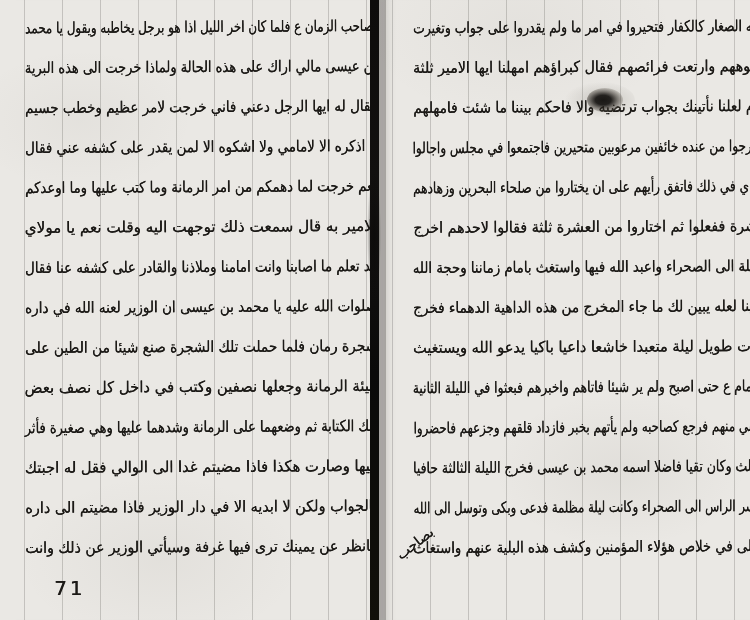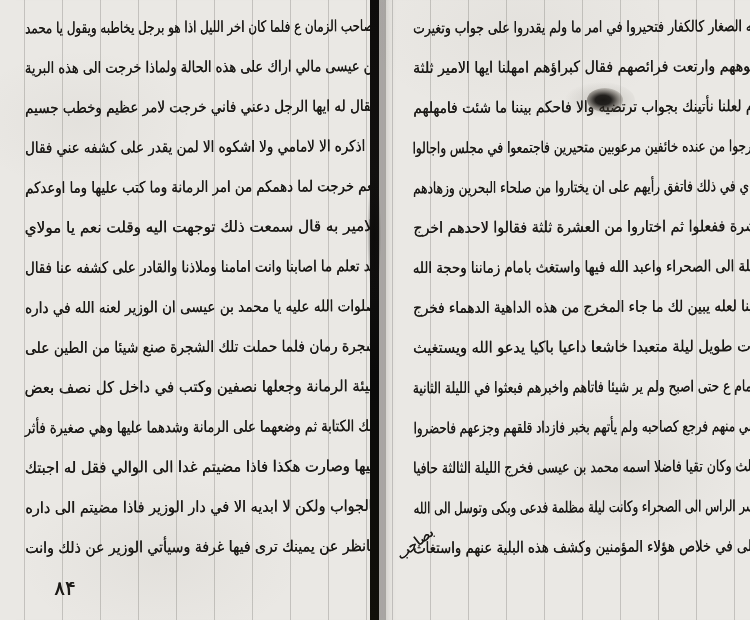--- a/index.html
+++ b/index.html
@@ -91,21 +91,21 @@
     <div class="line" style="top: 168px; transform: scaleX(0.856) rotate(-0.3deg);">نعم خرجت لما دهمكم من امر الرمانة وما كتب عليها وما اوعدكم</div>
     <div class="line" style="top: 208px; transform: scaleX(0.981) rotate(-0.3deg);">الامير به قال سمعت ذلك توجهت اليه وقلت نعم يا مولاي</div>
     <div class="line" style="top: 248px; transform: scaleX(0.856) rotate(-0.3deg);">قد تعلم ما اصابنا وانت امامنا وملاذنا والقادر على كشفه عنا فقال</div>
     <div class="line" style="top: 288px; transform: scaleX(0.873) rotate(-0.3deg);">صلوات الله عليه يا محمد بن عيسى ان الوزير لعنه الله في داره</div>
     <div class="line" style="top: 328px; transform: scaleX(0.887) rotate(-0.3deg);">شجرة رمان فلما حملت تلك الشجرة صنع شيئا من الطين على</div>
     <div class="line" style="top: 368px; transform: scaleX(0.957) rotate(-0.3deg);">هيئة الرمانة وجعلها نصفين وكتب في داخل كل نصف بعض</div>
     <div class="line" style="top: 408px; transform: scaleX(0.834) rotate(-0.3deg);">تلك الكتابة ثم وضعهما على الرمانة وشدهما عليها وهي صغيرة فأثر</div>
     <div class="line" style="top: 448px; transform: scaleX(0.946) rotate(-0.3deg);">فيها وصارت هكذا فاذا مضيتم غدا الى الوالي فقل له اجبتك</div>
     <div class="line" style="top: 488px; transform: scaleX(0.929) rotate(-0.3deg);">بالجواب ولكن لا ابديه الا في دار الوزير فاذا مضيتم الى داره</div>
     <div class="line" style="top: 528px; transform: scaleX(0.91) rotate(-0.3deg);">فانظر عن يمينك ترى فيها غرفة وسيأتي الوزير عن ذلك وانت</div>
-    <div class="page-number">۸۴</div>
+    <div class="page-number">71</div>
   </div>
 
   <div class="gutter"></div>
 
   <div class="page page-right">
     <div class="line" style="top: 8px; transform: scaleX(0.799) rotate(-0.3deg);">وجه الصغار كالكفار فتحيروا في امر ما ولم يقدروا على جواب وتغيرت</div>
     <div class="line" style="top: 48px; transform: scaleX(0.915) rotate(-0.3deg);">وجوههم وارتعت فرائصهم فقال كبراؤهم امهلنا ايها الامير ثلثة</div>
     <div class="line" style="top: 88px; transform: scaleX(0.882) rotate(-0.3deg);">ايام لعلنا نأتينك بجواب ترتضيه والا فاحكم بيننا ما شئت فامهلهم</div>
     <div class="line" style="top: 128px; transform: scaleX(0.778) rotate(-0.3deg);">فخرجوا من عنده خائفين مرعوبين متحيرين فاجتمعوا في مجلس واجالوا</div>
     <div class="line" style="top: 168px; transform: scaleX(0.781) rotate(-0.3deg);">الراي في ذلك فاتفق رأيهم على ان يختاروا من صلحاء البحرين وزهادهم</div>

